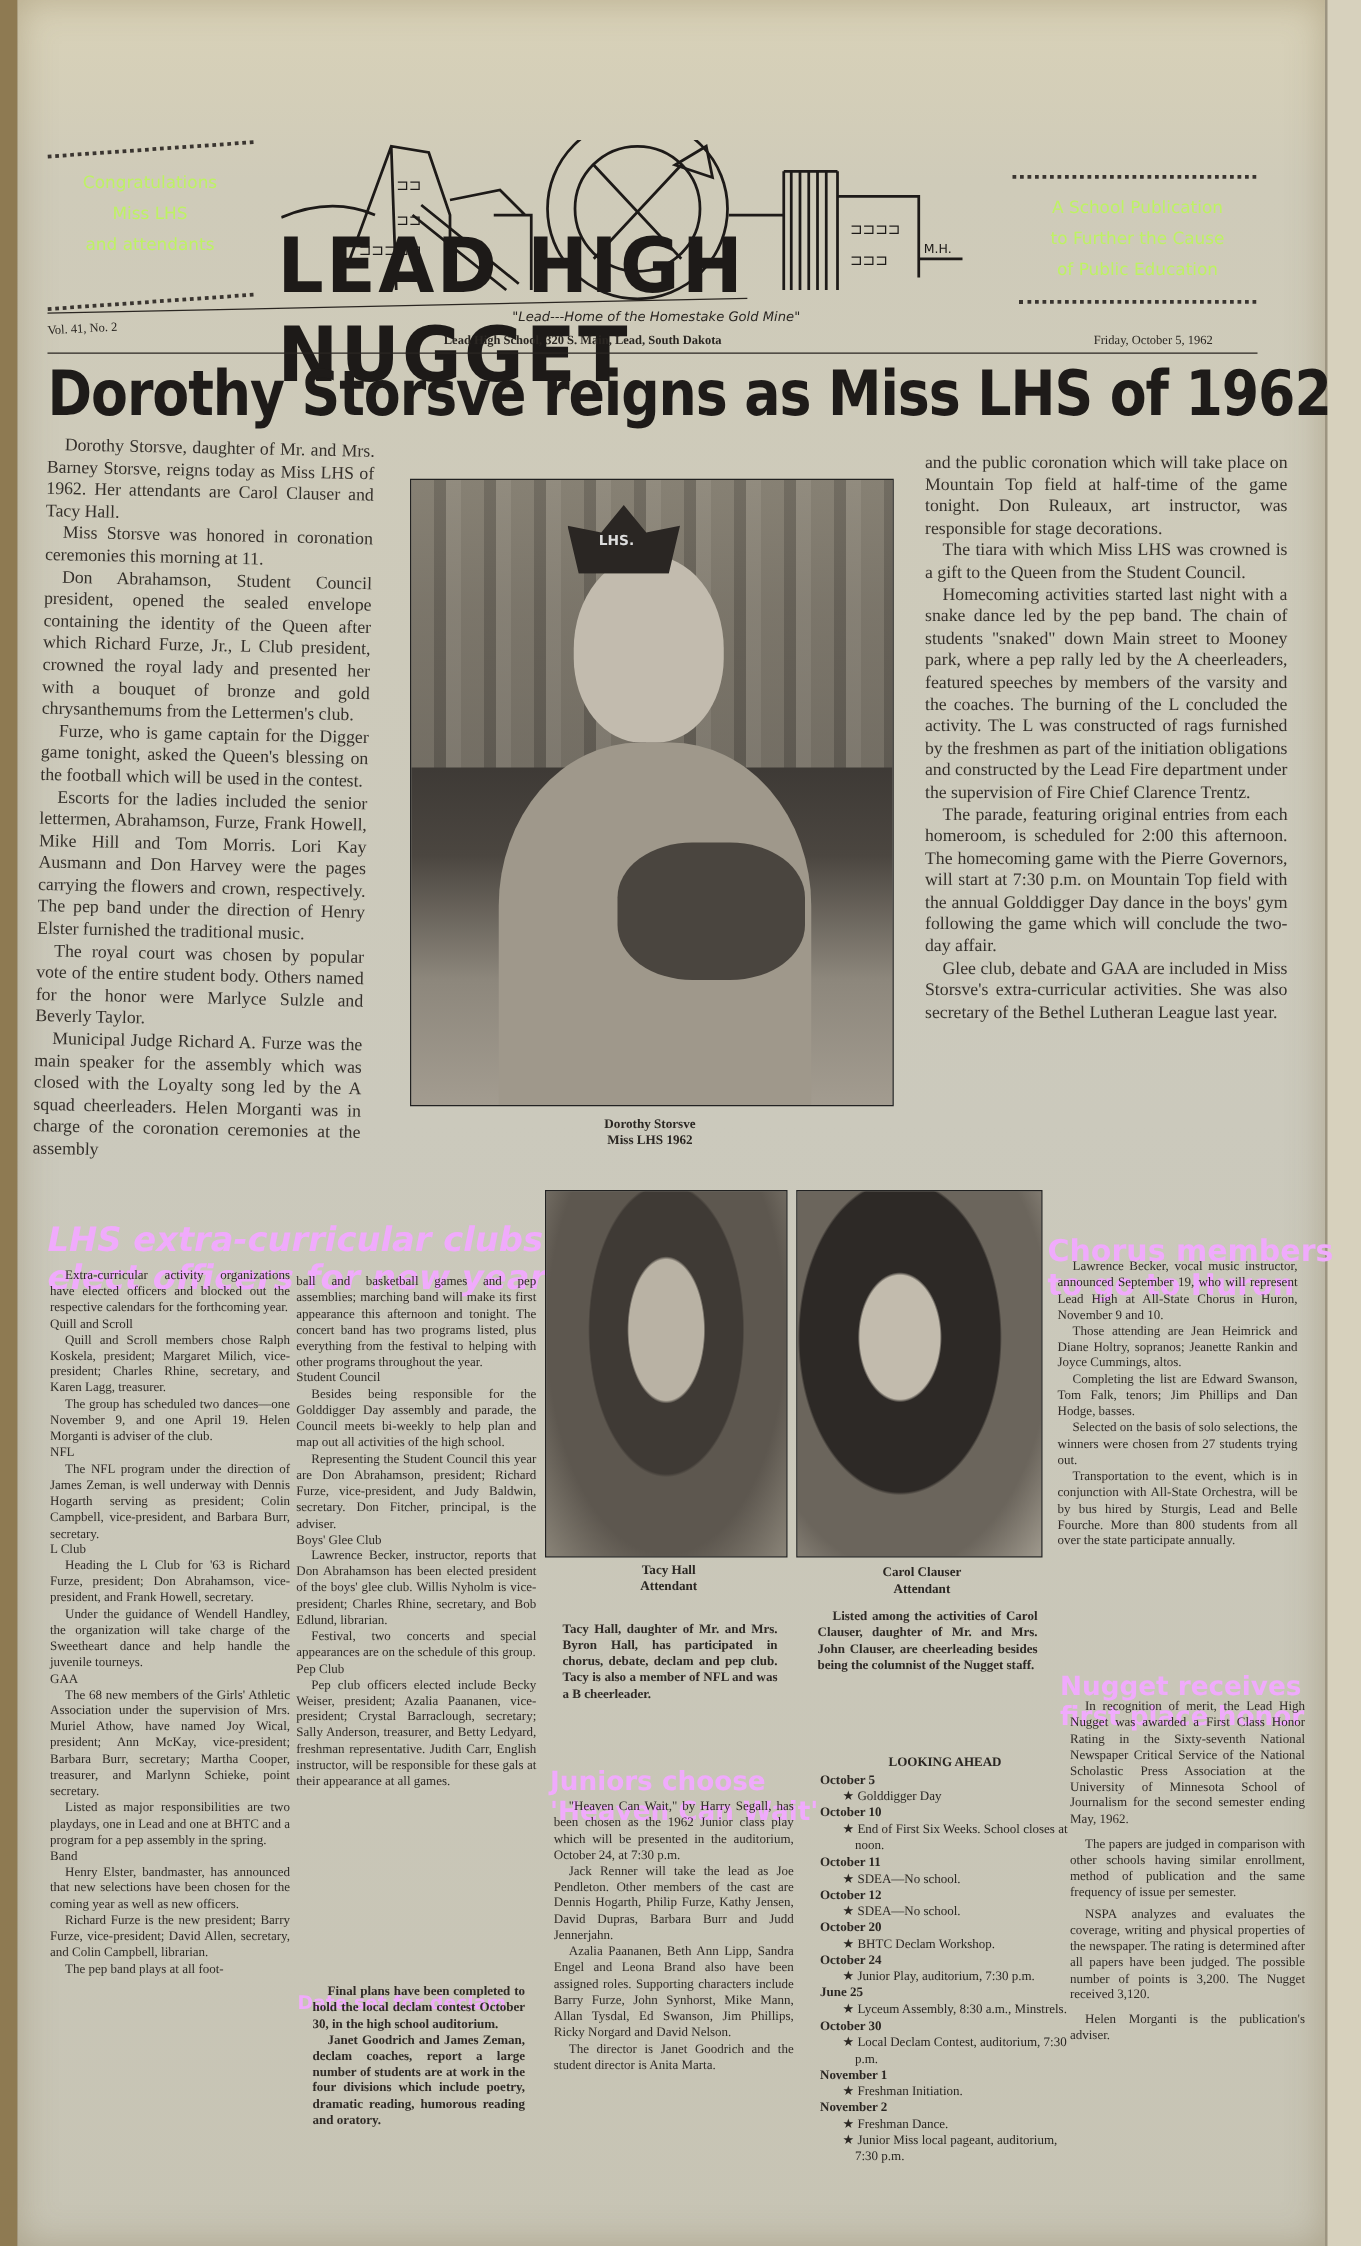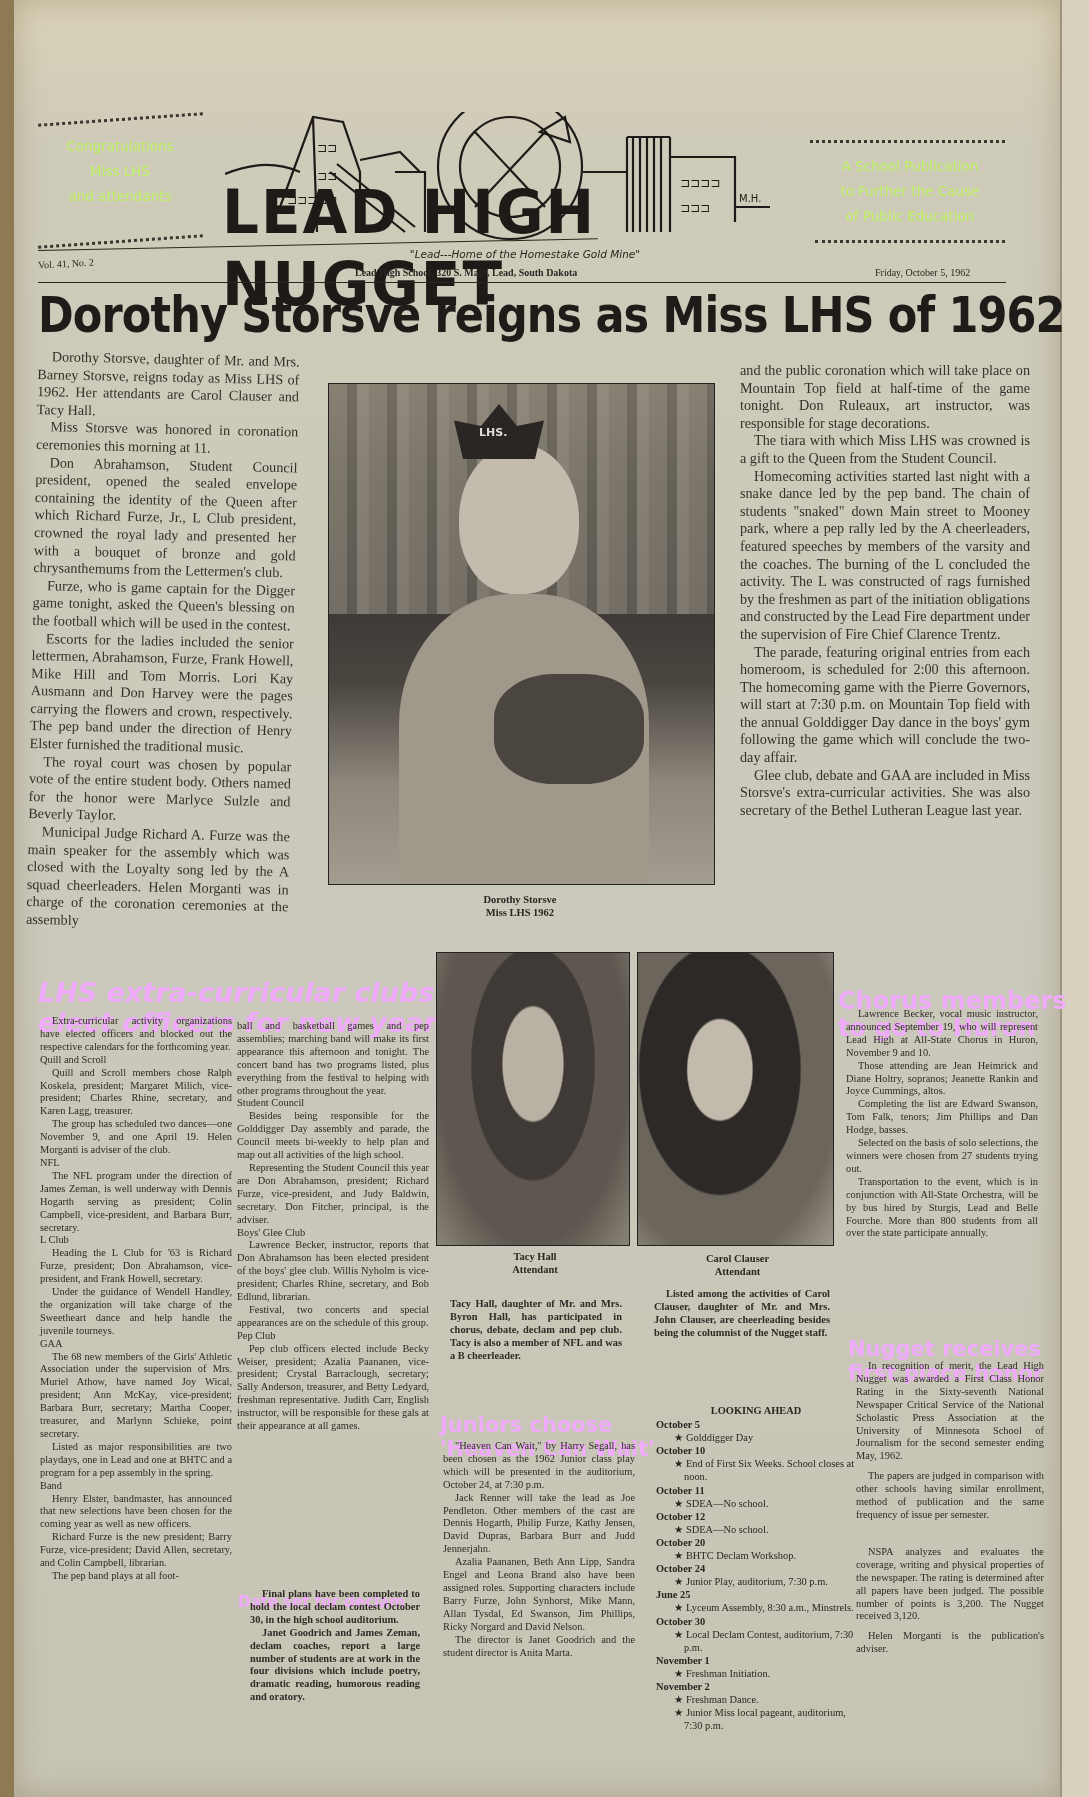--- a/index.html
+++ b/index.html
@@ -222,15 +222,15 @@
   <p>Transportation to the event, which is in conjunction with All-State Orchestra, will be by bus hired by Sturgis, Lead and Belle Fourche. More than 800 students from all over the state participate annually.</p>
 </div>
 
 <div class="abs h2" style="left:848px;top:1302px;font-size:21px;">
   <div>Nugget receives</div>
   <div>first place honor</div>
 </div>
 <div class="col2" style="left:856px;top:1360px;width:188px;">
   <p>In recognition of merit, the Lead High Nugget was awarded a First Class Honor Rating in the Sixty-seventh National Newspaper Critical Service of the National Scholastic Press Association at the University of Minnesota School of Journalism for the second semester ending May, 1962.</p>
   <p style="margin-top:7px">The papers are judged in comparison with other schools having similar enrollment, method of publication and the same frequency of issue per semester.</p>
-  <p style="margin-top:24px">NSPA analyzes and evaluates the coverage, writing and physical properties of the newspaper. The rating is determined after all papers have been judged. The possible number of points is 3,200. The Nugget received 3,120.</p>
+  <p style="margin-top:4px">NSPA analyzes and evaluates the coverage, writing and physical properties of the newspaper. The rating is determined after all papers have been judged. The possible number of points is 3,200. The Nugget received 3,120.</p>
   <p style="margin-top:7px">Helen Morganti is the publication's adviser.</p>
 </div>
 
 </body></html>

